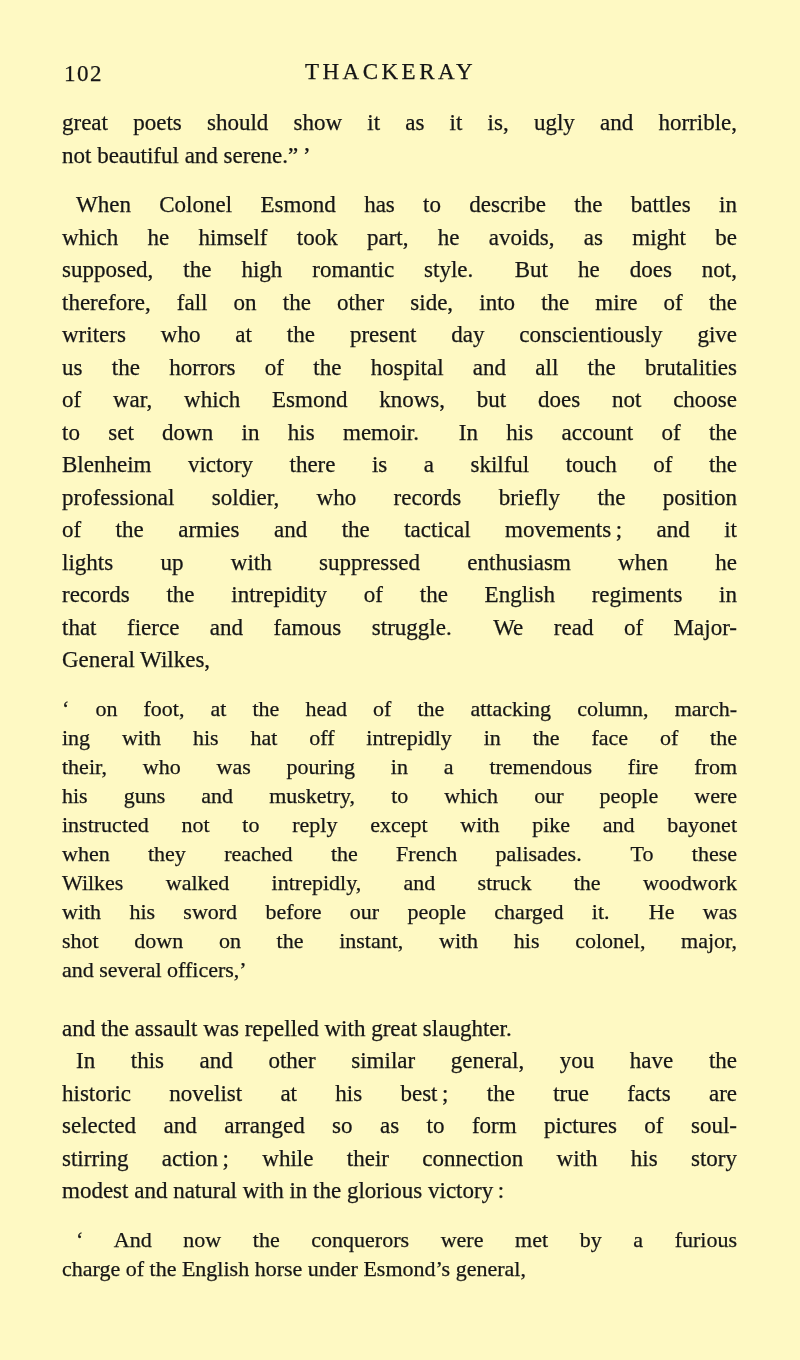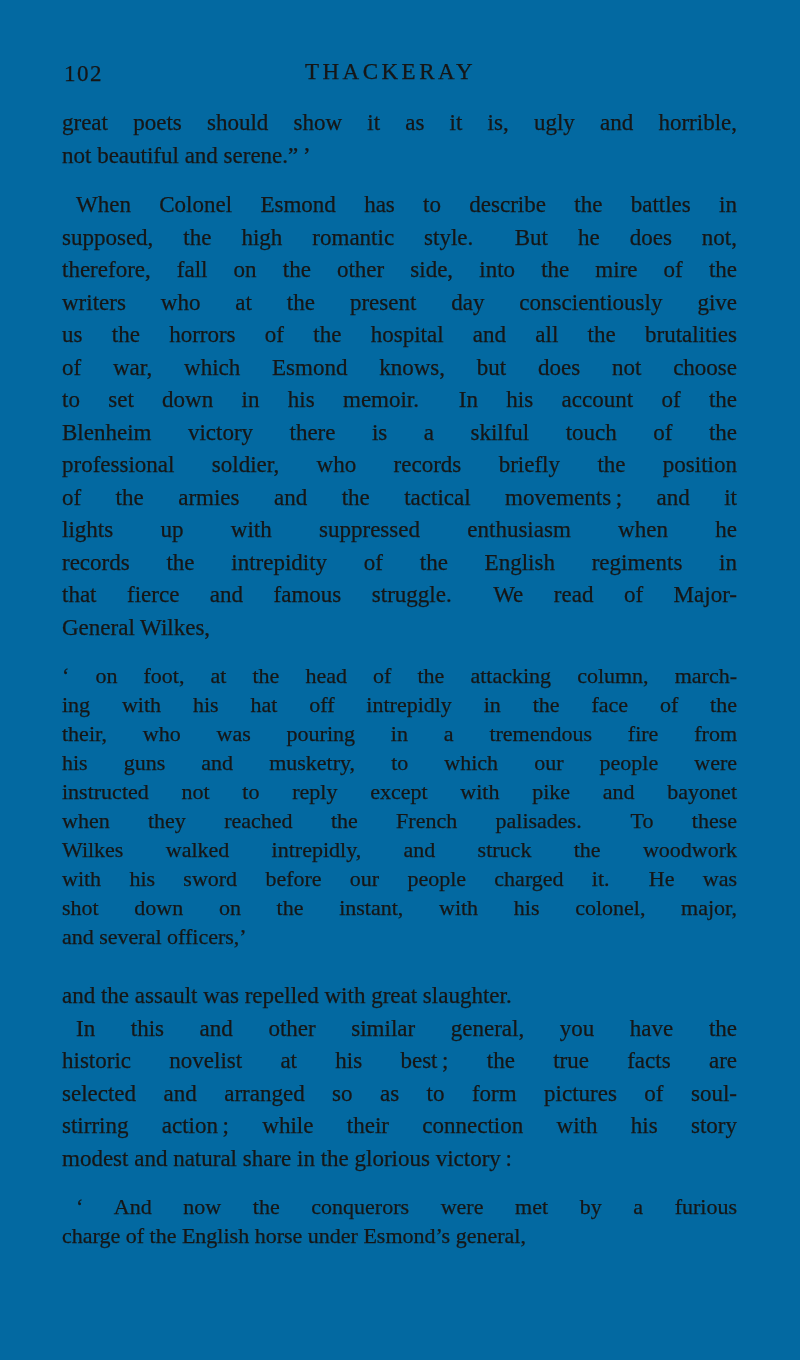--- a/index.html
+++ b/index.html
@@ -5,21 +5,21 @@
   html, body {
     margin: 0;
     padding: 0;
     background: #ffffff;
   }
   .page {
     position: relative;
     width: 800px;
     height: 1360px;
     box-sizing: border-box;
-    background: #0369a1;
+    background: #fef9c3;
     color: #161616;
     font-family: "Liberation Serif", "DejaVu Serif", serif;
     padding: 58px 63px 0 62px;
     overflow: hidden;
     -webkit-text-stroke: 0.25px #161616;
   }
   .running-head {
     position: relative;
     height: 32px;
     font-size: 23px;
@@ -70,20 +70,21 @@
     <span class="page-number">102</span>
     <span class="running-title">THACKERAY</span>
   </header>
   <main class="text-column">
       <div class="block body">
         <div class="line">great poets should show it as it is, ugly and horrible,</div>
         <div class="line last">not beautiful and serene.” ’</div>
       </div>
       <div class="block body">
         <div class="line indent">When Colonel Esmond has to describe the battles in</div>
+        <div class="line">which he himself took part, he avoids, as might be</div>
         <div class="line">supposed, the high romantic style.  But he does not,</div>
         <div class="line">therefore, fall on the other side, into the mire of the</div>
         <div class="line">writers who at the present day conscientiously give</div>
         <div class="line">us the horrors of the hospital and all the brutalities</div>
         <div class="line">of war, which Esmond knows, but does not choose</div>
         <div class="line">to set down in his memoir.  In his account of the</div>
         <div class="line">Blenheim victory there is a skilful touch of the</div>
         <div class="line">professional soldier, who records briefly the position</div>
         <div class="line">of the armies and the tactical movements ; and it</div>
         <div class="line">lights up with suppressed enthusiasm when he</div>
@@ -104,20 +105,20 @@
         <div class="line last">and several officers,’</div>
       </div>
       <div class="block body wide-gap">
         <div class="line last">and the assault was repelled with great slaughter.</div>
       </div>
       <div class="block body flush">
         <div class="line indent">In this and other similar general, you have the</div>
         <div class="line">historic novelist at his best ; the true facts are</div>
         <div class="line">selected and arranged so as to form pictures of soul-</div>
         <div class="line">stirring action ; while their connection with his story</div>
-        <div class="line last">modest and natural share in the glorious victory :</div>
+        <div class="line last">modest and natural with in the glorious victory :</div>
       </div>
       <div class="block quote">
         <div class="line indent">‘ And now the conquerors were met by a furious</div>
         <div class="line last">charge of the English horse under Esmond’s general,</div>
       </div>
     </main>
 </div>
 
 </body></html>

